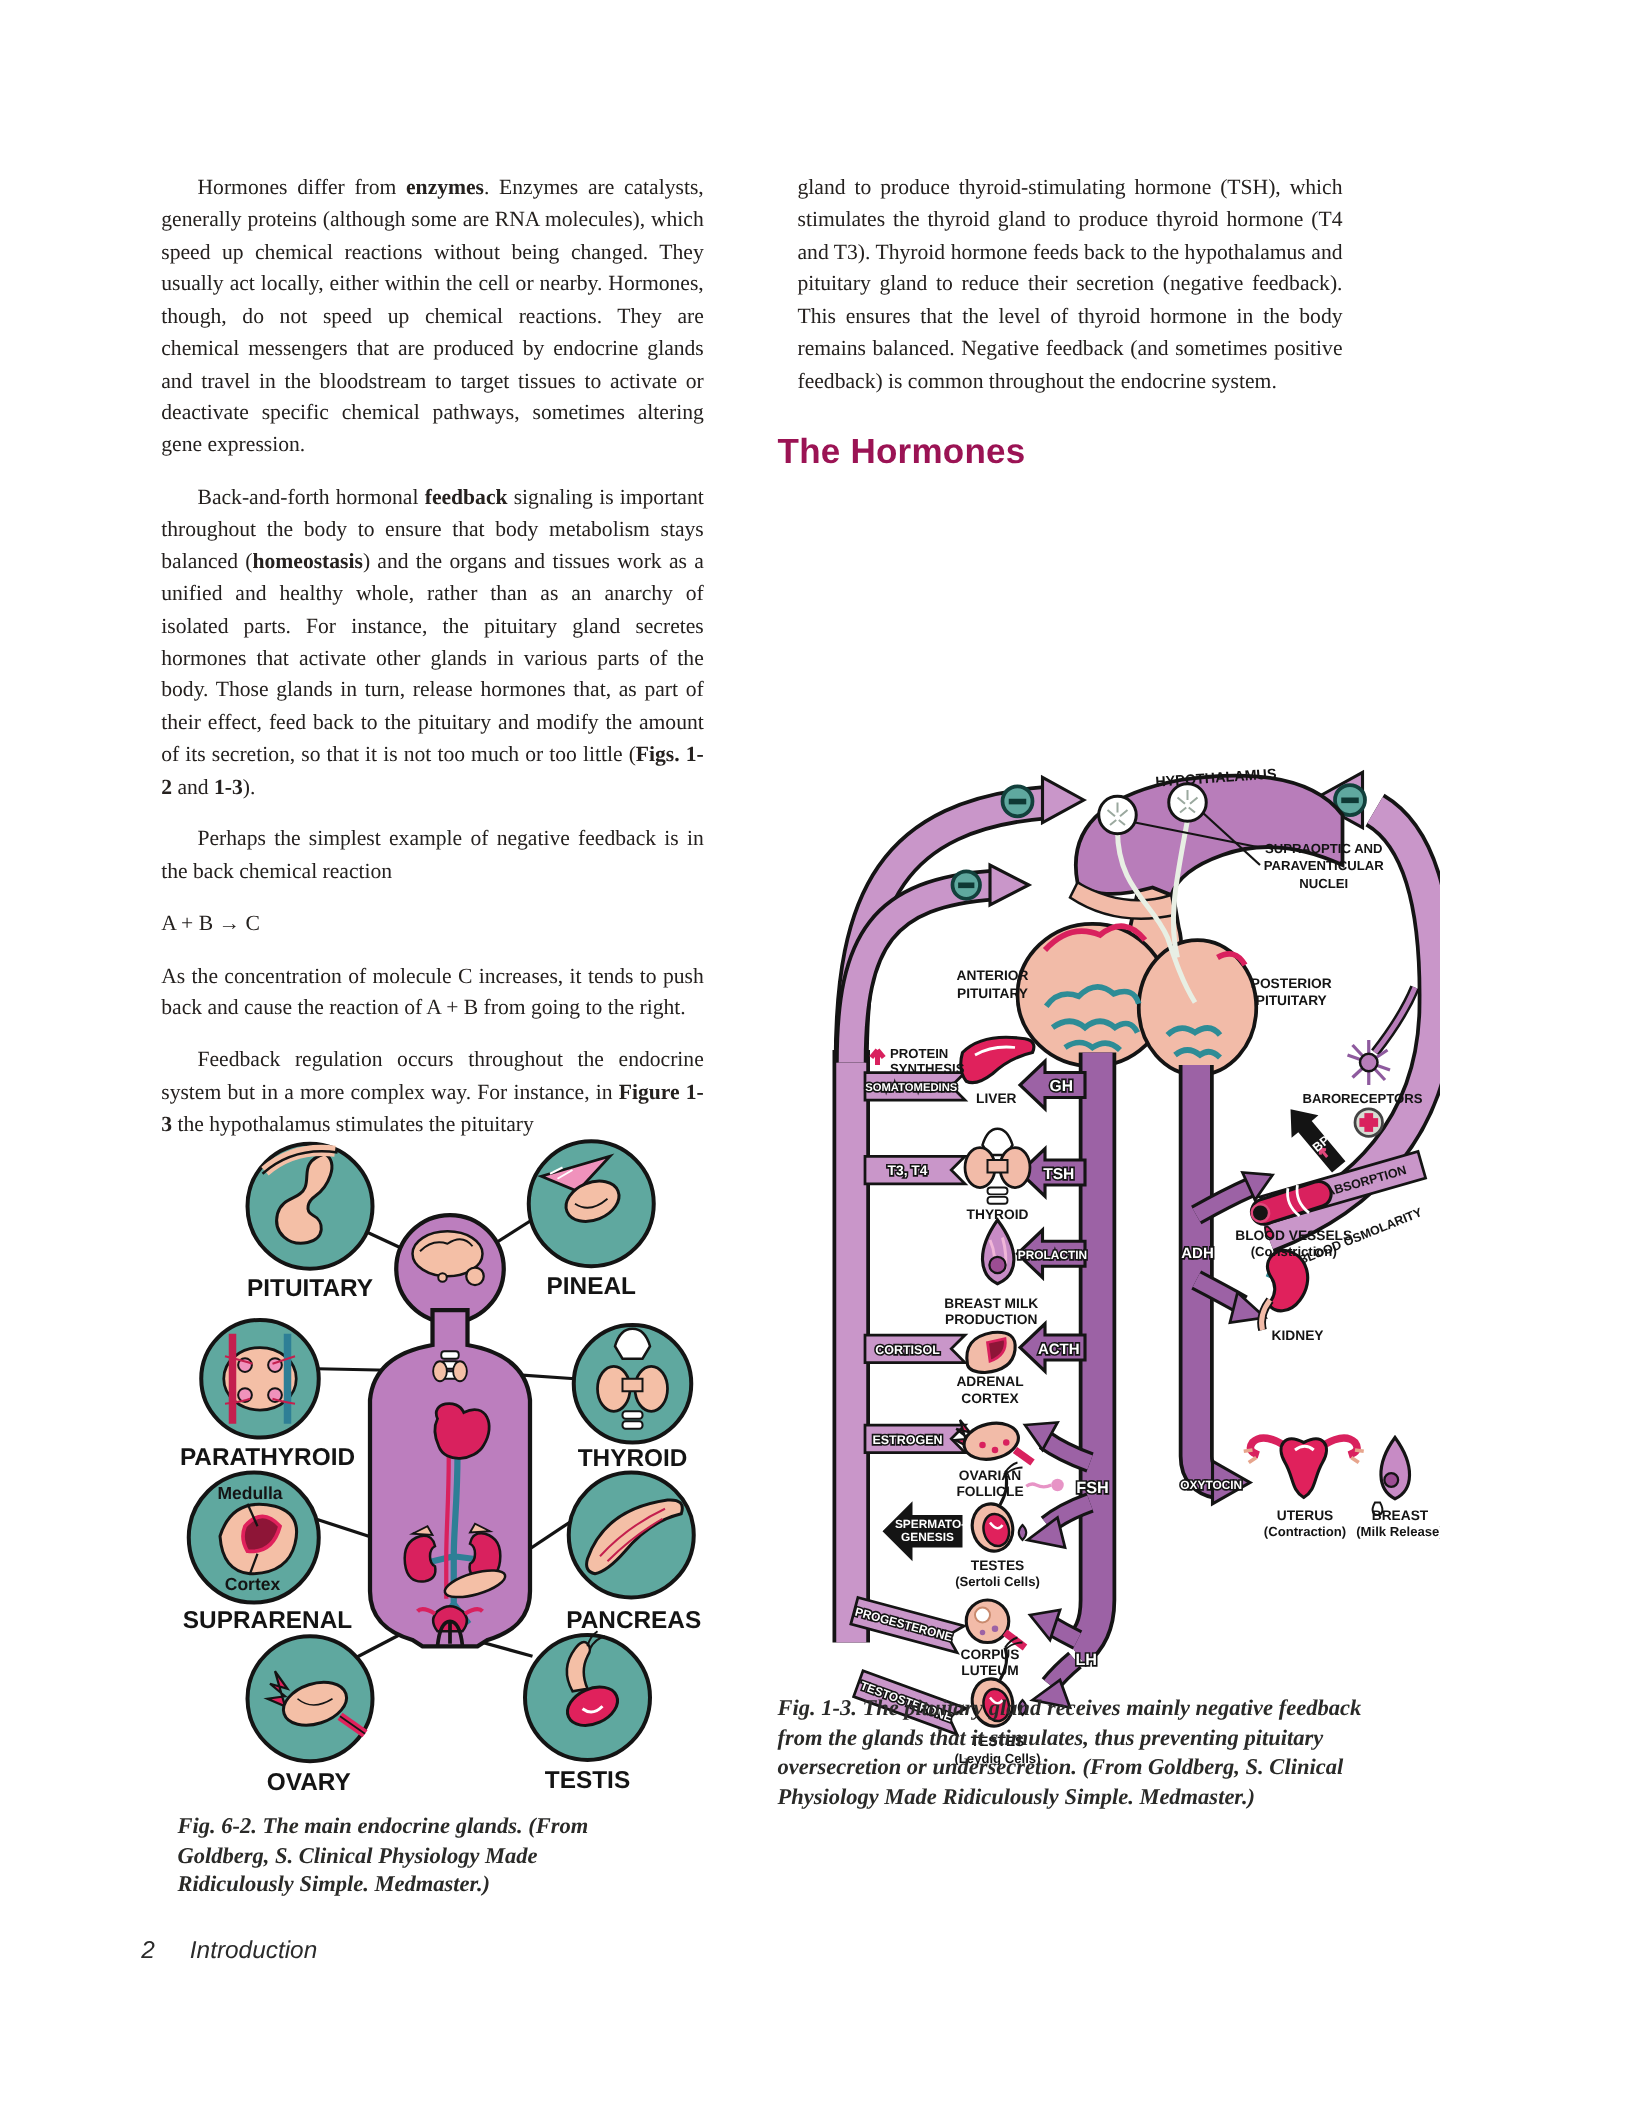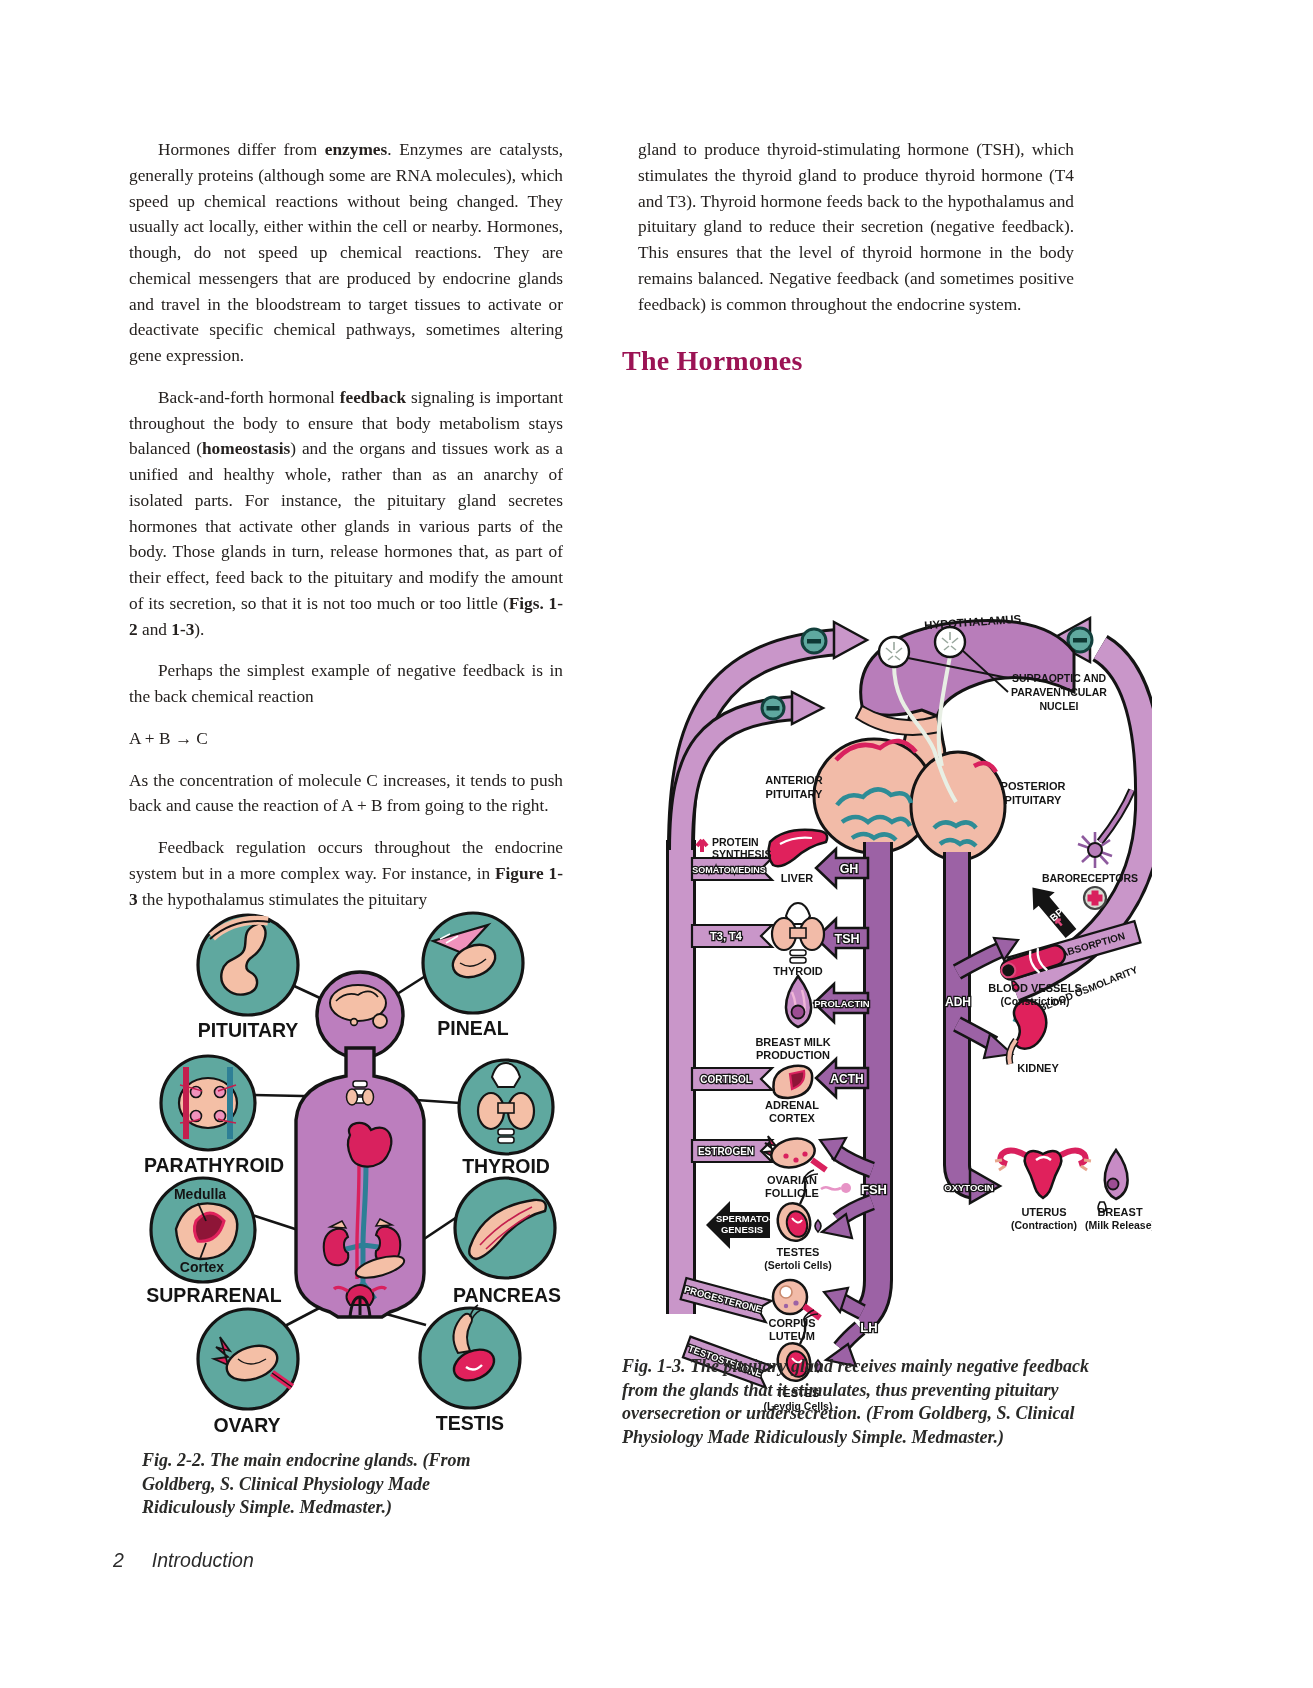--- a/index.html
+++ b/index.html
@@ -5,21 +5,21 @@
   html,body { margin:0; padding:0; background:#ffffff; }
   .page { position:relative; width:1313px; height:1688px; background:#fff; overflow:hidden;
           font-family:"Liberation Serif", serif; color:#25211f; }
   .col { position:absolute; width:466px; text-align:justify; font-size:17.3px; line-height:25.75px; }
   #col-left  { left:113px; top:121px; }
   #col-right { left:622px; top:121px; width:468px; }
   .col p { margin:16px; text-indent:29px; }
   .col p.noindent { text-indent:0; }
   .b { font-weight:bold; }
   .equation { margin:27px 0 27px 0; text-indent:0 !important; text-align:left; }
-  .section-heading { font-family:Liberation Serif, serif; font-weight:bold;
+  .section-heading { font-family:Liberation Sans, sans-serif; font-weight:bold;
           font-size:28px; color:#9b1354; margin:31px 0 15px 0; text-align:left; letter-spacing:0.2px; }
   .fig-caption { position:absolute; font-style:italic; font-weight:bold; font-size:18px;
           line-height:23.6px; color:#2a2a28; text-align:left; }
   #fig2-caption { left:142px; top:1449px; width:352px; }
   #fig3-caption { left:622px; top:1355px; width:482px; }
   .footer { position:absolute; left:113px; top:1549px; font-family:"Liberation Sans", sans-serif;
           font-style:italic; font-size:19.5px; color:#2b2b2b; }
   .footer .pgnum { margin-right:28px; }
   svg { position:absolute; }
   #fig2-svg { left:140px; top:845px; }
@@ -183,21 +183,21 @@
       <text x="333" y="190">PINEAL</text>
       <text x="74" y="327">PARATHYROID</text>
       <text x="366" y="328">THYROID</text>
       <text x="74" y="457">SUPRARENAL</text>
       <text x="367" y="457">PANCREAS</text>
       <text x="107" y="587">OVARY</text>
       <text x="330" y="585">TESTIS</text>
     </g>
   </svg>
 
-  <div class="fig-caption" id="fig2-caption">Fig. 2-2. The main endocrine glands. (From Goldberg, S. Clinical Physiology Made Ridiculously Simple. Medmaster.)</div>
+  <div class="fig-caption" id="fig2-caption">Fig. 6-2. The main endocrine glands. (From Goldberg, S. Clinical Physiology Made Ridiculously Simple. Medmaster.)</div>
 
   <svg id="fig3-svg" width="530" height="812" viewBox="0 0 530 812">
 
     <g fill="none">
       <path d="M392,388 C470,358 524,300 527,210 C529,120 512,68 478,48" stroke="#141414" stroke-width="30"></path>
       <path d="M392,388 C470,358 524,300 527,210 C529,120 512,68 478,48" stroke="#c996c9" stroke-width="24"></path>
       <polygon points="428,40 468,18 468,62" fill="#c996c9" stroke="#141414" stroke-width="2.5"></polygon>
     </g>
 
     <g fill="none">

